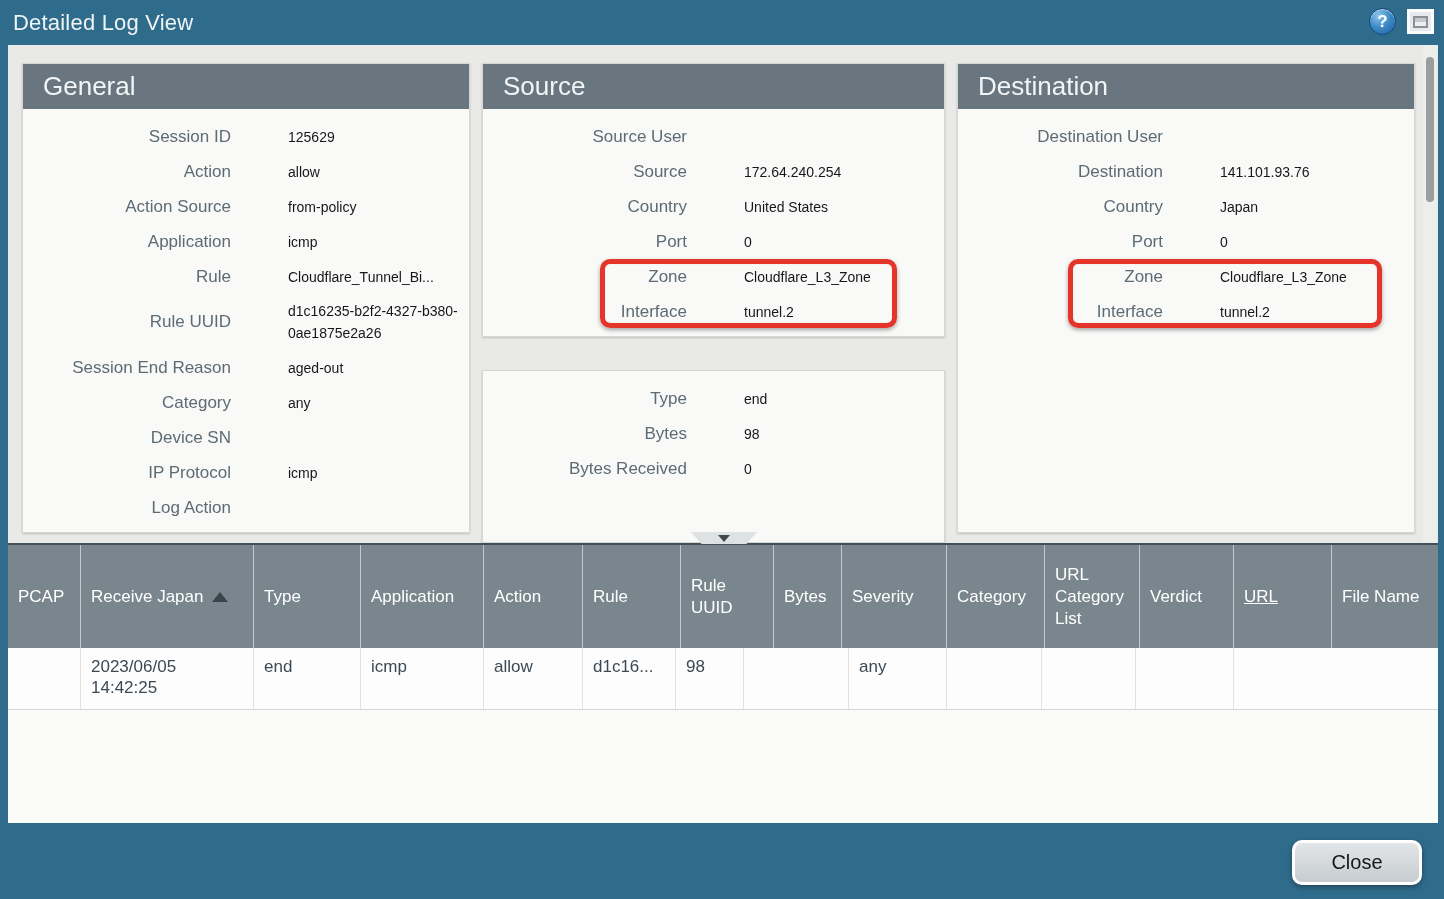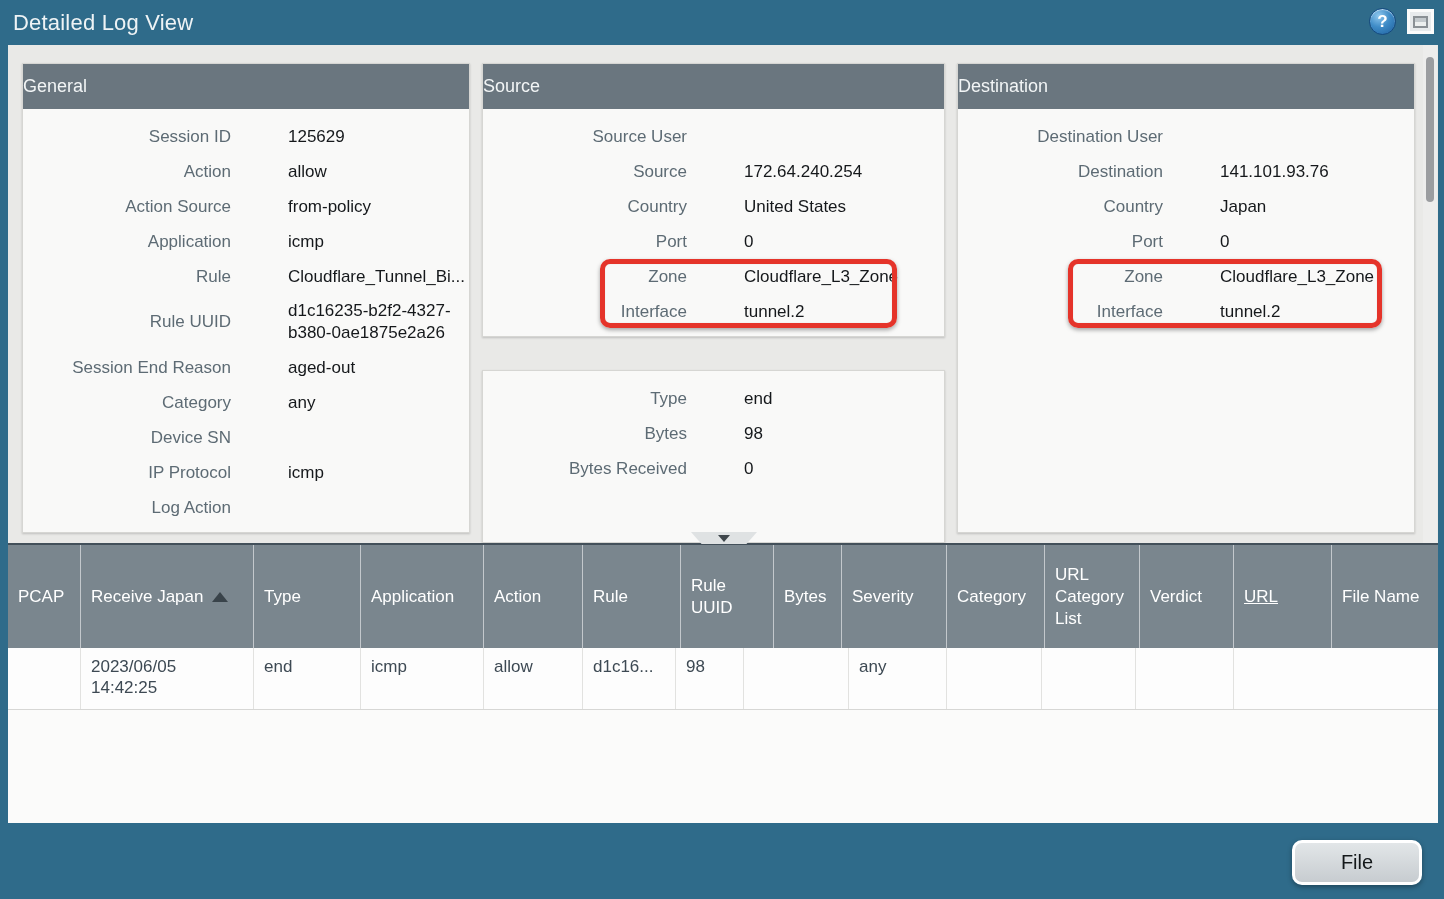--- a/index.html
+++ b/index.html
@@ -34,27 +34,27 @@
     width:15px; height:12px; border:2px solid #8a9095;
     background:linear-gradient(#c3c9cd 0 45%, #ecefef 45% 100%);
   }
   
   .upper {
     position:absolute; left:8px; top:45px; width:1430px; height:498px;
     background:#e9e9e7; overflow:hidden;
   }
   .panel { position:absolute; background:#f9f9f8; border:1px solid #d6d6d3; box-shadow:0 1px 2px rgba(0,0,0,.18); overflow:hidden; }
   .panel-header {
-    height:45px; background:#6a767f; color:#f2f5f6; font-size:18px;
-    display:flex; align-items:center; font-weight:400;
+    height:45px; background:#6a767f; color:#f2f5f6; font-size:26px;
+    display:flex; align-items:center; padding-left:20px; font-weight:400;
   }
   .panel-body { padding-top:10px; }
   .prow { display:flex; min-height:35px; align-items:center;gap:40px; }
   .prow .lbl { text-align:right; color:#5d6b74; font-size:17px; flex:none; }
-  .prow .val { color:#15181b; font-size:17px; padding-left:17px; flex:1; line-height:22px; }
+  .prow .val { color:#15181b; font-size:14px; padding-left:17px; flex:1; line-height:22px; }
   .panel-general   { left:14px;  top:18px;  width:448px; height:470px; }
   .panel-general   .lbl { width:208px; }
   .panel-source    { left:474px; top:18px;  width:463px; height:274px; }
   .panel-source    .lbl { width:204px; }
   .panel-details   { left:474px; top:325px; width:463px; height:173px; }
   .panel-details   .lbl { width:204px; }
   .panel-destination{ left:949px; top:18px; width:458px; height:470px; }
   .panel-destination .lbl { width:205px; }
   .prow.tall { height:56px; }
   
@@ -340,13 +340,13 @@
     <div class="td c7">98</div>
     <div class="td c8"></div>
     <div class="td c9">any</div>
     <div class="td c10"></div>
     <div class="td c11"></div>
     <div class="td c12"></div>
     <div class="td c13"></div>
   </div>
 </div>
 
-<button class="close-btn">File</button>
+<button class="close-btn">Close</button>
 
 </body></html>

